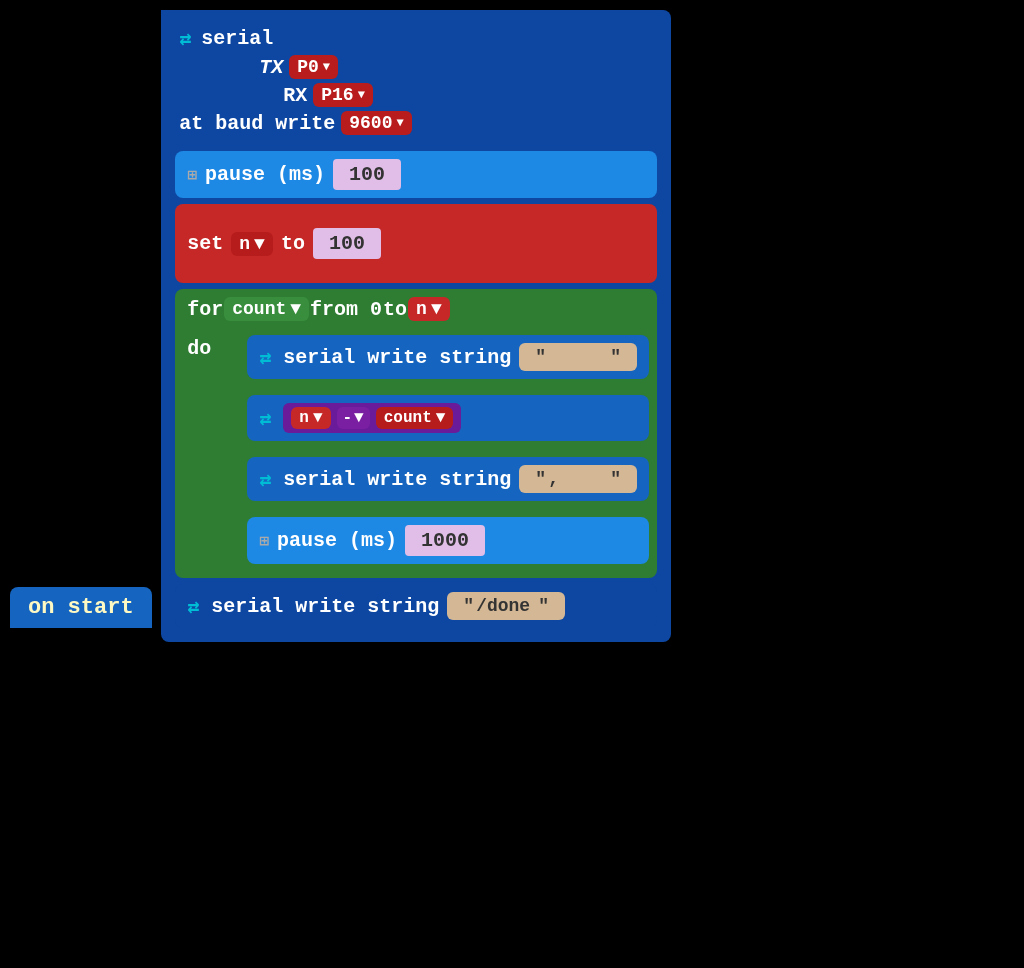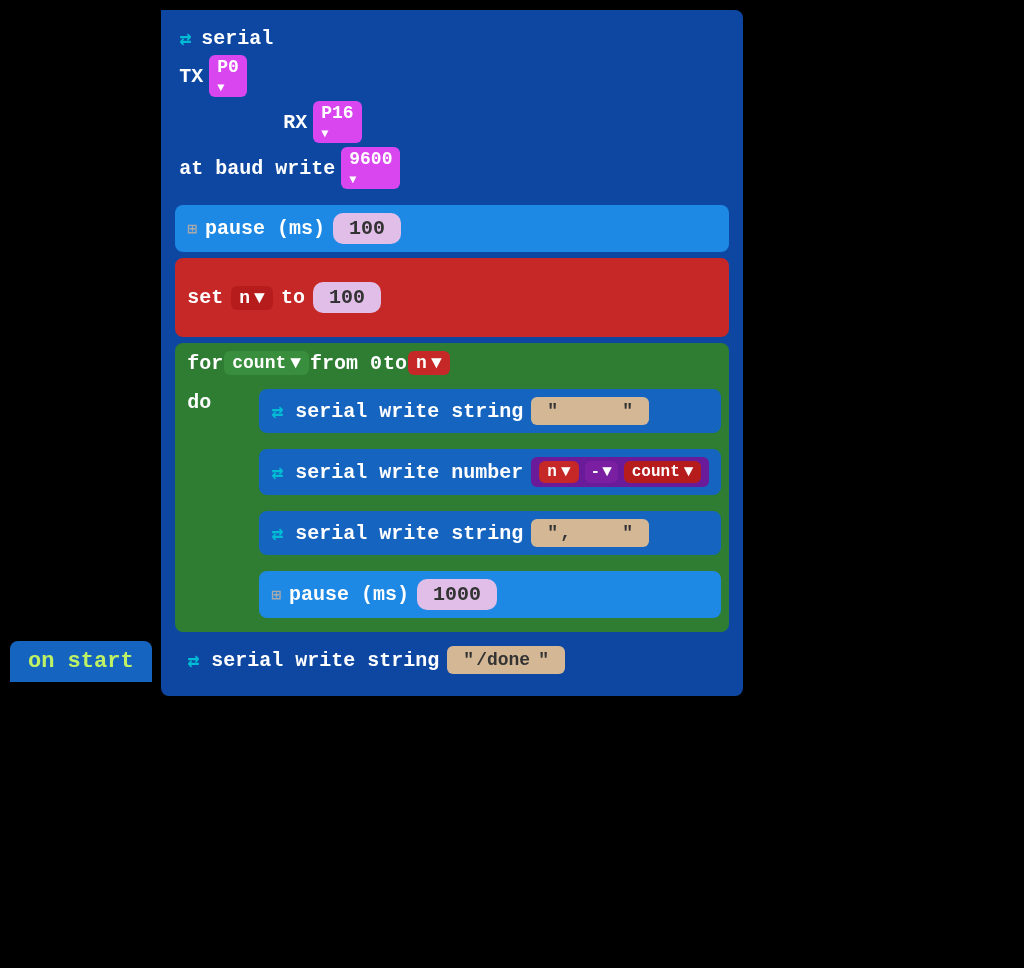--- a/index.html
+++ b/index.html
@@ -13,21 +13,21 @@
     }
 
     .main-container {
       display: inline-block;
       position: relative;
     }
 
     
     .on-start-header {
       background: #1565c0;
-      color: #bef264;
+      color: #fef9c3;
       font-size: 22px;
       padding: 8px 18px;
       border-radius: 8px 8px 0 0;
       display: inline-block;
       position: relative;
       z-index: 2;
     }
 
     
     .block-wrapper {
@@ -58,30 +58,29 @@
     }
 
     .usb-icon {
       color: #00bcd4;
       font-size: 20px;
       margin-right: 4px;
     }
 
     
     .dropdown {
-      background: #d946ef;
-      color: #fff;
-      border-radius: 6px;
-      padding: 2px 8px;
-      font-size: 18px;
-      display: inline-flex;
-      align-items: flex-start;
+      background: #b91c1c;
+      color: #fff;
+      border-radius: 6px;
+      padding: 2px 8px;
+      font-size: 18px;
+      display: inline-flex;
+      align-items: center;
       gap: 4px;
       cursor: pointer;
-      flex-direction: column;
     }
     .dropdown-arrow {
       font-size: 12px;
     }
 
     
     .pause-block {
       background: #1e88e5;
       color: #fff;
       border-radius: 8px;
@@ -89,21 +88,21 @@
       display: flex;
       align-items: center;
       gap: 8px;
       font-size: 20px;
       margin: 6px 0;
     }
 
     .pause-value {
       background: #e1bee7;
       color: #333;
-      border-radius: 10px;
+      border-radius: 4px;
       padding: 4px 16px;
       font-size: 20px;
     }
 
     
     .set-block {
       background: #c62828;
       color: #fff;
       border-radius: 8px;
       padding: 24px 12px;
@@ -242,21 +241,20 @@
       gap: 1px;
       padding: 8px 12px;
       font-size: 20px;
       color: #fff;
     }
 
     .for-inner {
       display: flex;
       align-items: flex-start;
       padding: 0 8px 8px 12px;
-      gap: 12px;
     }
 
     .do-label-col {
       color: #fff;
       font-size: 20px;
       padding-top: 8px;
       min-width: 60px;
     }
 
     .do-blocks-col {
@@ -292,21 +290,21 @@
   
   <div class="block-wrapper">
 
     
     <div class="serial-redirect-block">
       <div class="block-row">
         <span class="usb-icon">⇄</span>
         <span>serial</span>
       </div>
       <div class="block-row">
-        <span style="">TX</span>
+        <span style="margin-left:80px;font-style:italic;">TX</span>
         <div class="dropdown">
           <span>P0</span>
           <span class="dropdown-arrow">▼</span>
         </div>
       </div>
       <div class="block-row">
         <span style="margin-left:104px;text-align:right;">RX</span>
         <div class="dropdown">
           <span>P16</span>
           <span class="dropdown-arrow">▼</span>
@@ -371,21 +369,20 @@
             <span>serial write string</span>
             <div class="string-value">
               <span>"</span>
               <span class="string-inner"></span>
               <span>"</span>
             </div>
           </div>
 
           <div class="serial-write-block">
             <span class="usb-icon">⇄</span>
-            <span>serial write number</span>
             <div class="math-block">
               <div class="math-var-red">
                 <span>n</span>
                 <span>▼</span>
               </div>
               <div class="op-dropdown">
                 <span>-</span>
                 <span>▼</span>
               </div>
               <div class="count-var-red">

